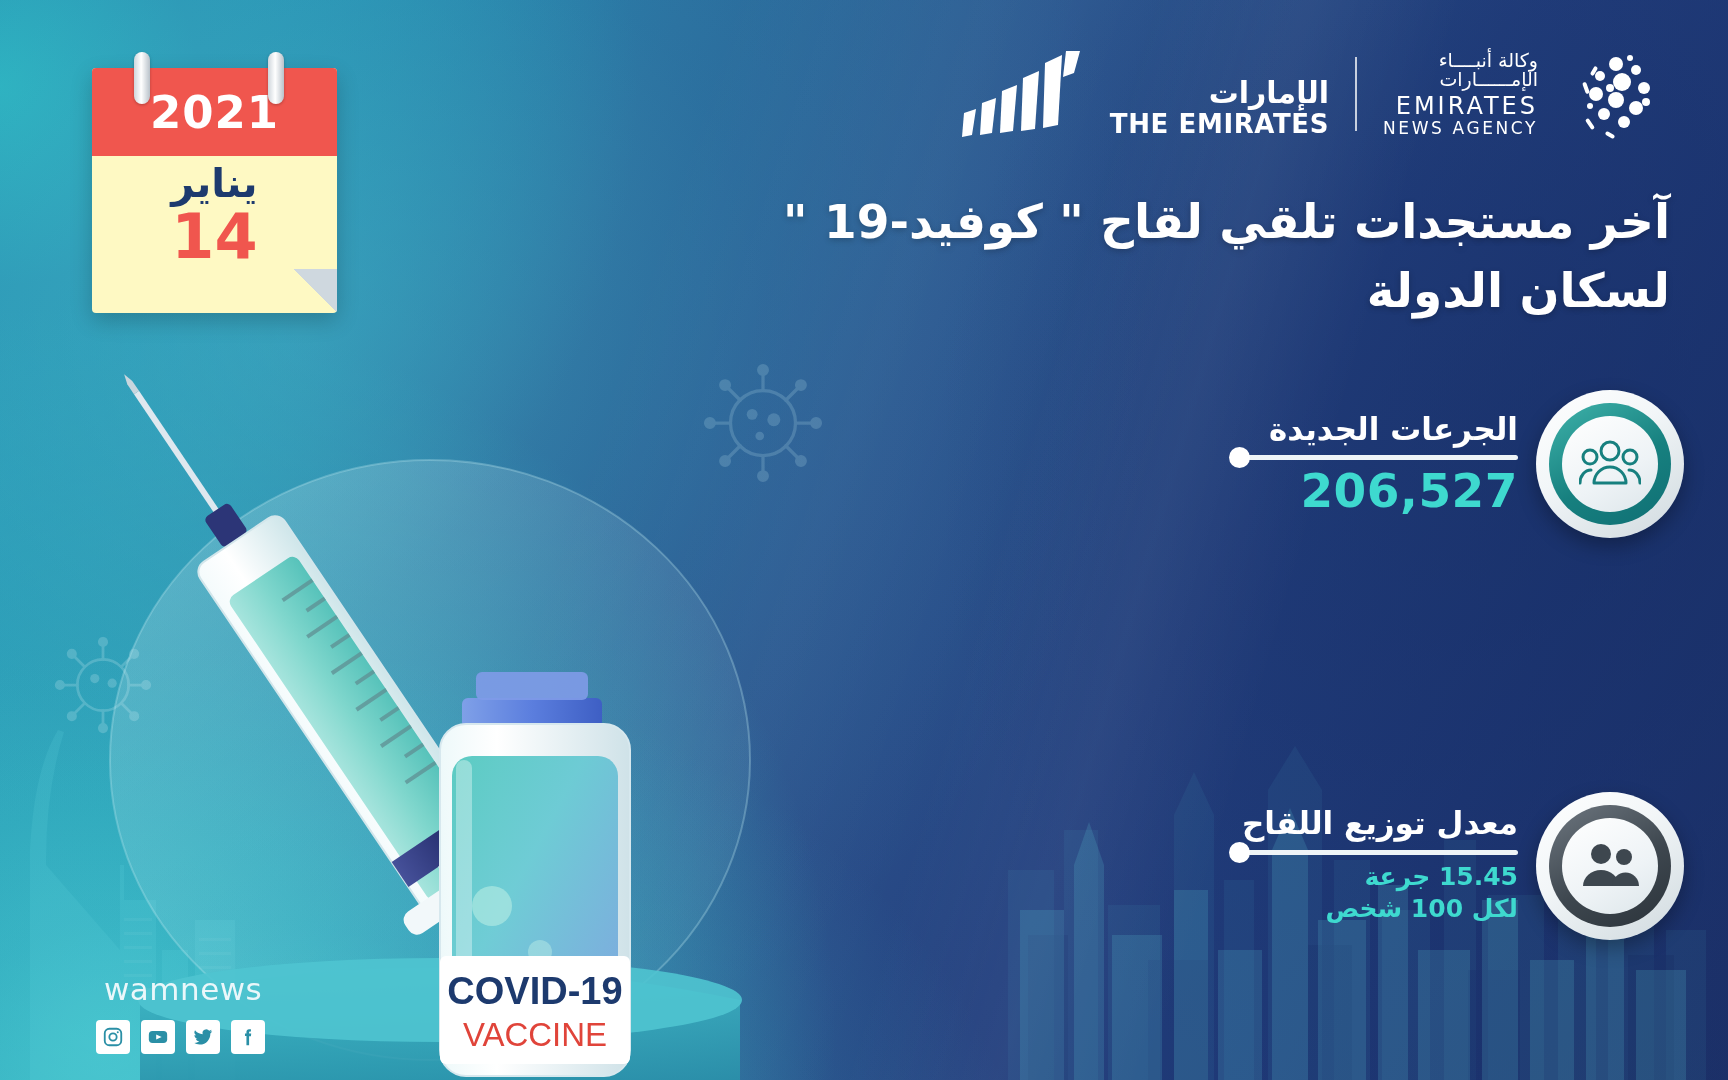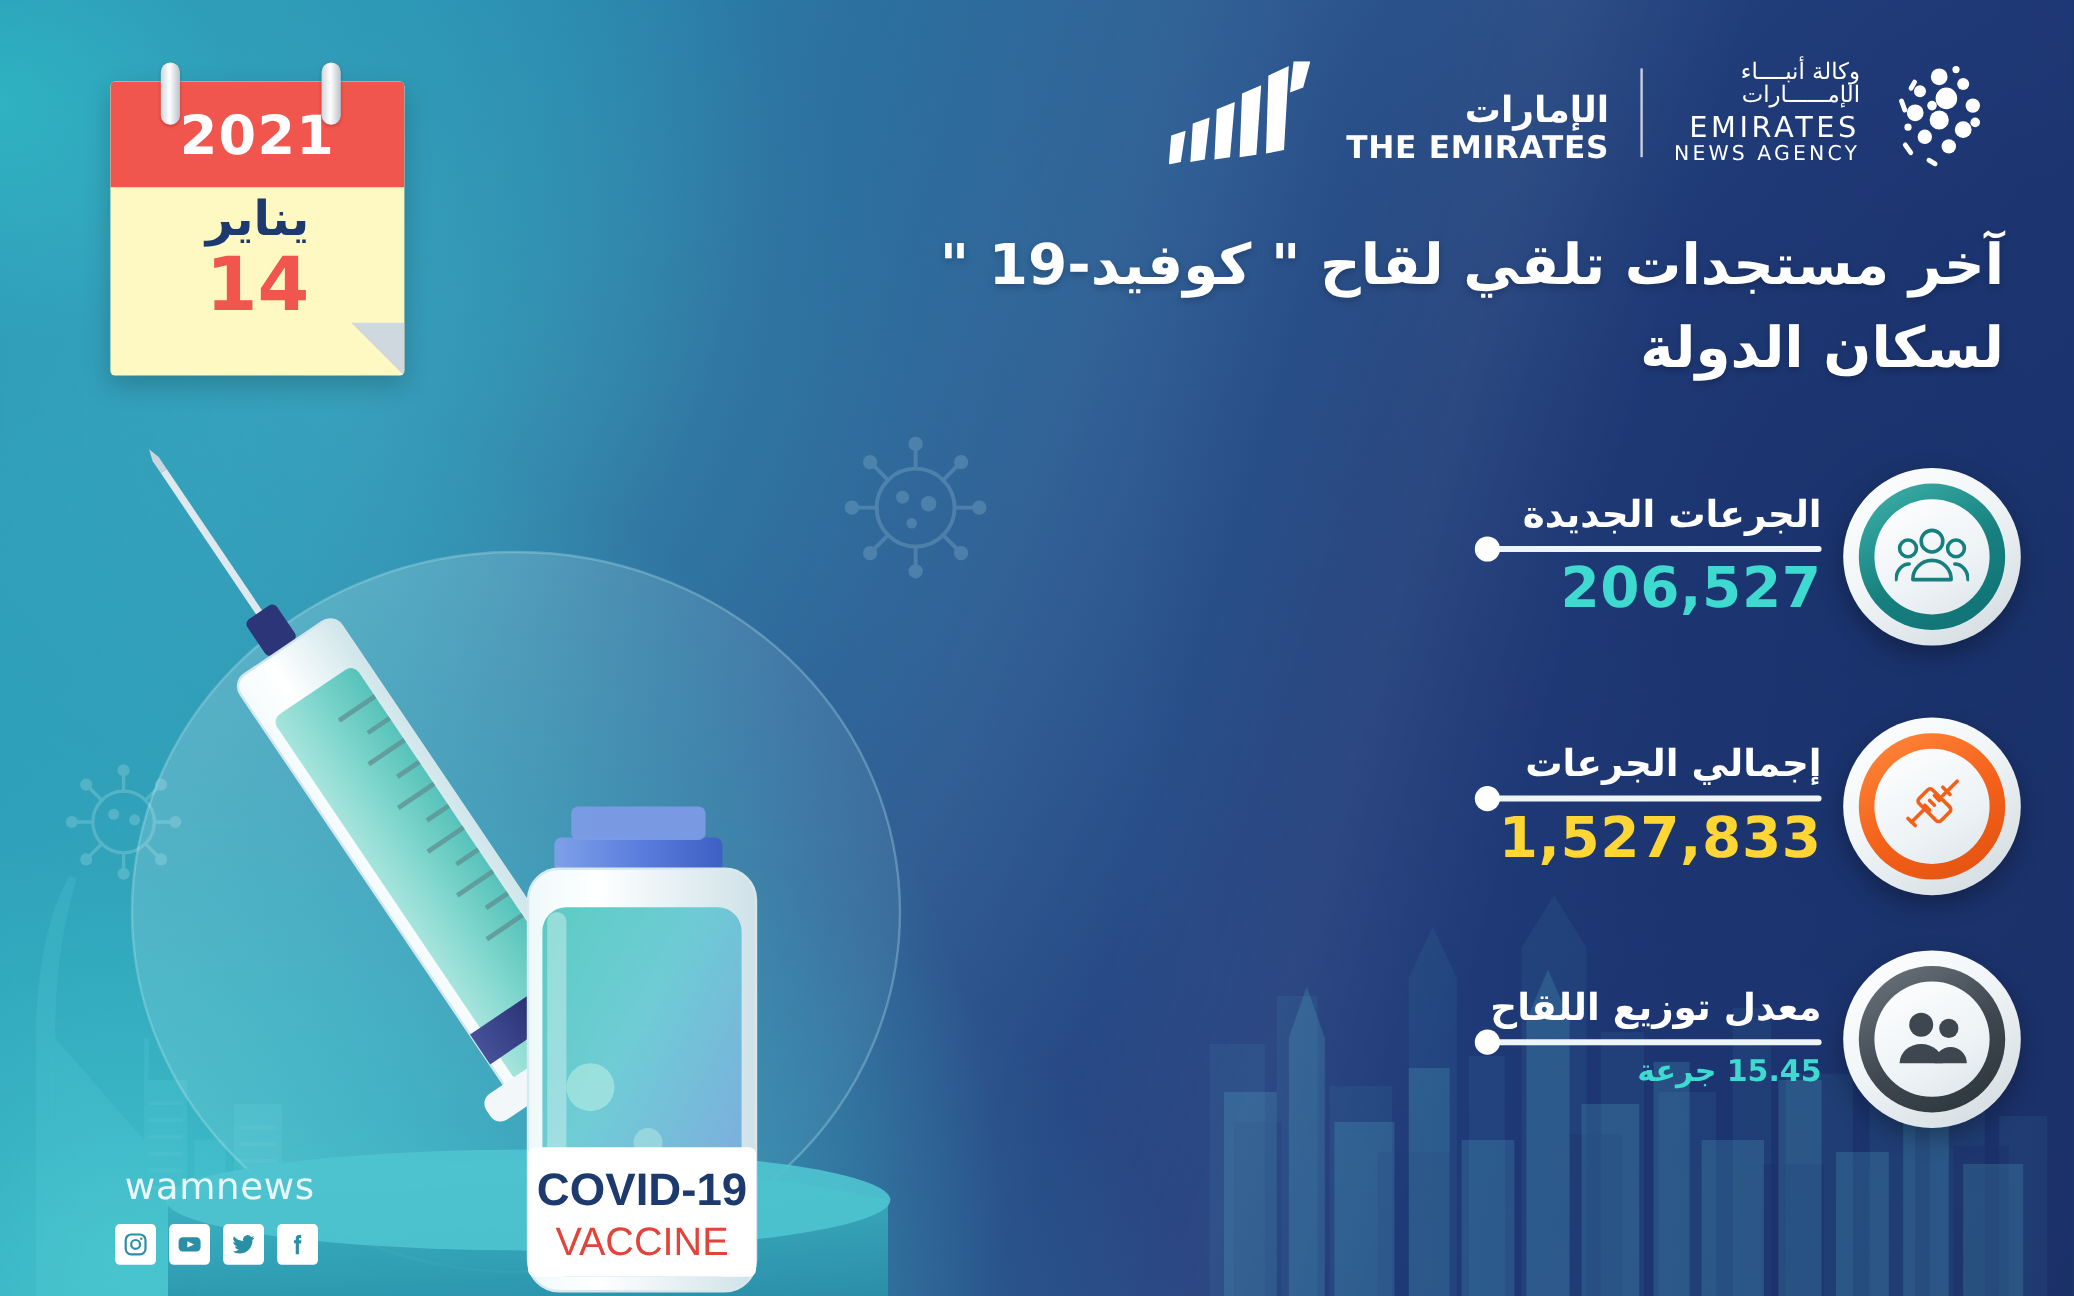--- a/index.html
+++ b/index.html
@@ -62,21 +62,21 @@
   .cal-fold{position:absolute;right:0;bottom:0;width:44px;height:44px;background:linear-gradient(225deg,#cfd8df 0%,#cfd8df 50%,rgba(255,255,255,0) 50%);}
 
   
   .logos{position:absolute;right:50px;top:38px;display:flex;align-items:center;gap:0px;}
   .emirates-logo{display:flex;align-items:flex-end;gap:30px;}
   .em-bars{display:block;}
   .em-txt{display:flex;flex-direction:column;align-items:flex-end;line-height:1;}
   .em-ar{color:#fff;font-size:30px;font-weight:600;letter-spacing:1px;direction:rtl;margin-bottom:3px;}
   .em-en{color:#fff;font-size:26px;font-weight:bold;letter-spacing:.6px;}
   .logo-div{width:2px;height:74px;background:rgba(255,255,255,.75);margin:0 26px;}
-  .wam-block{display:flex;align-items:center;gap:16px;}
+  .wam-block{display:flex;align-items:center;gap:28px;}
   .wam-txt{display:flex;flex-direction:column;align-items:flex-end;line-height:1.05;}
   .wam-ar1{color:#fff;font-size:19px;direction:rtl;letter-spacing:1px;}
   .wam-ar2{color:#fff;font-size:19px;direction:rtl;letter-spacing:1px;margin-bottom:4px;}
   .wam-en1{color:#fff;font-size:24px;letter-spacing:3px;}
   .wam-en2{color:#fff;font-size:17px;letter-spacing:2.6px;}
 
   
   .headline{
     position:absolute;right:58px;top:188px;width:1000px;
     color:#ffffff;direction:rtl;text-align:right;
@@ -435,49 +435,27 @@
               <path d="M1 45 a11 13 0 0 1 11 -13"></path>
               <circle cx="51" cy="19" r="7"></circle>
               <path d="M61 45 a11 13 0 0 0 -11 -13"></path>
             </g>
           </svg>
         </div>
       </div>
     </div>
   </div>
 
-  <div class="stat" style="top:598px;">
-    <div class="stat-text">
-      <div class="stat-label">إجمالي الجرعات</div>
-      <div class="stat-rule" style="width:282px;"></div>
-      <div class="stat-value" style="color:#ffd633;">1,527,833</div>
-    </div>
-    <div class="badge">
-      <div class="badge-ring ring-orange">
-        <div class="badge-inner">
-          <svg width="62" height="62" viewBox="0 0 62 62">
-            <g fill="none" stroke="#f4601a" stroke-width="3" stroke-linecap="round" stroke-linejoin="round">
-              <line x1="52" y1="10" x2="40" y2="22"></line>
-              <rect x="20" y="22" width="26" height="16" rx="3" transform="rotate(45 33 30)"></rect>
-              <path d="M24 34 L14 44"></path>
-              <path d="M11 41 L17 47"></path>
-              <path d="M40 15 L46 21"></path>
-              <path d="M33 22 L37 26 M29 26 L33 30 M25 30 L29 34"></path>
-            </g>
-          </svg>
-        </div>
-      </div>
-    </div>
-  </div>
 
   <div class="stat" style="top:792px;">
     <div class="stat-text">
       <div class="stat-label">معدل توزيع اللقاح</div>
       <div class="stat-rule" style="width:282px;"></div>
       <div class="stat-sub" style="color:#3ed9cf;">15.45 جرعة</div>
+      <div class="stat-sub" style="color:#3ed9cf;">لكل 100 شخص</div>
     </div>
     <div class="badge">
       <div class="badge-ring ring-dark">
         <div class="badge-inner">
           <svg width="62" height="48" viewBox="0 0 62 48">
             <g fill="#3e474f">
               <circle cx="22" cy="12" r="10"></circle>
               <path d="M4 44 a18 16 0 0 1 36 0 Z"></path>
               <circle cx="45" cy="15" r="8"></circle>
               <path d="M33 44 a13 13 0 0 1 27 0 Z"></path>

